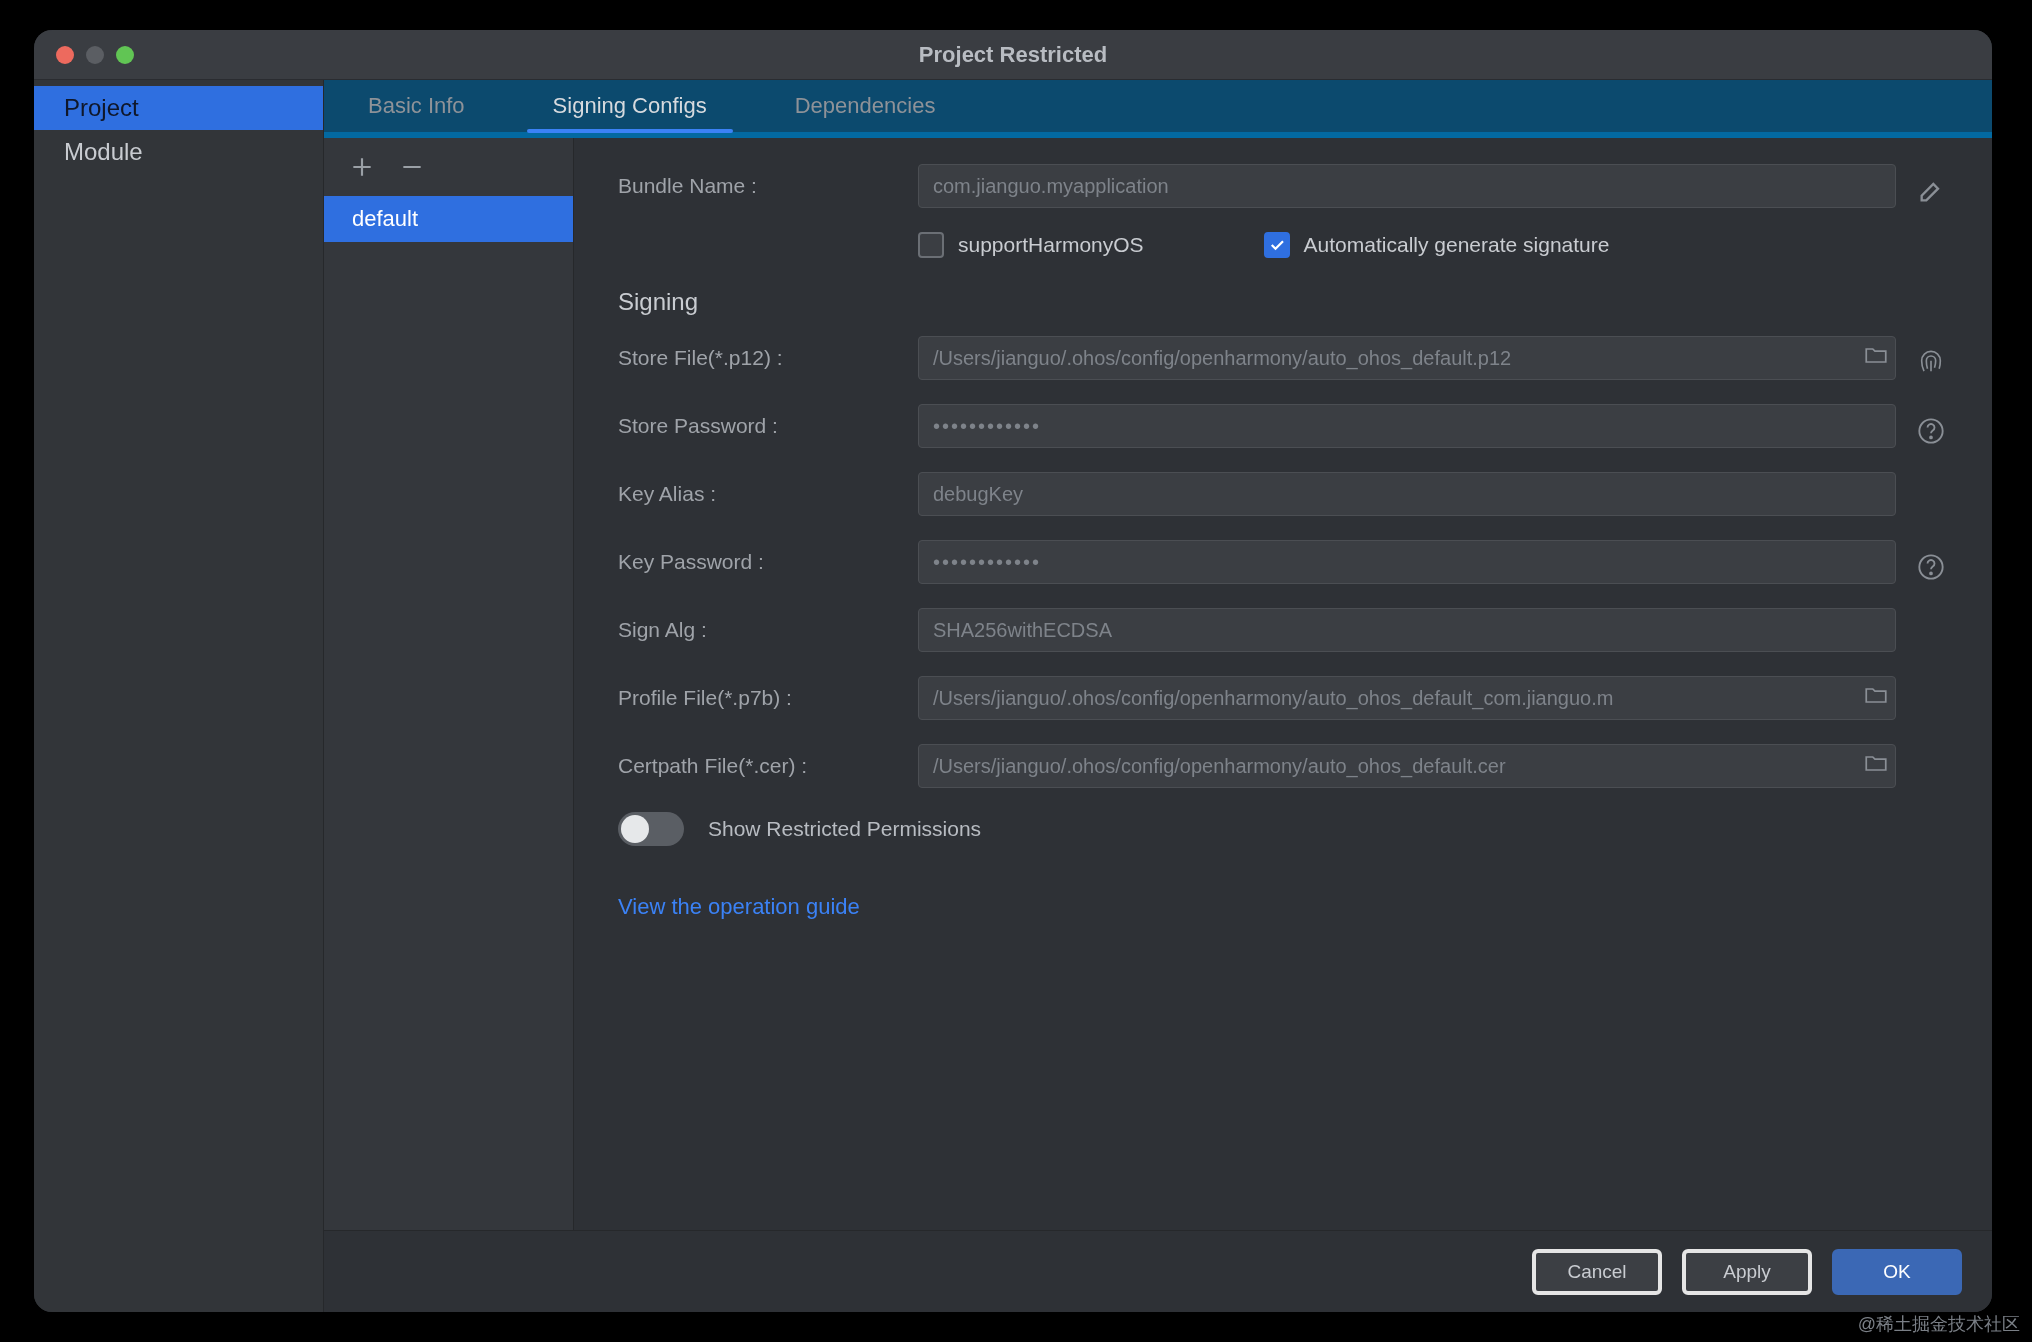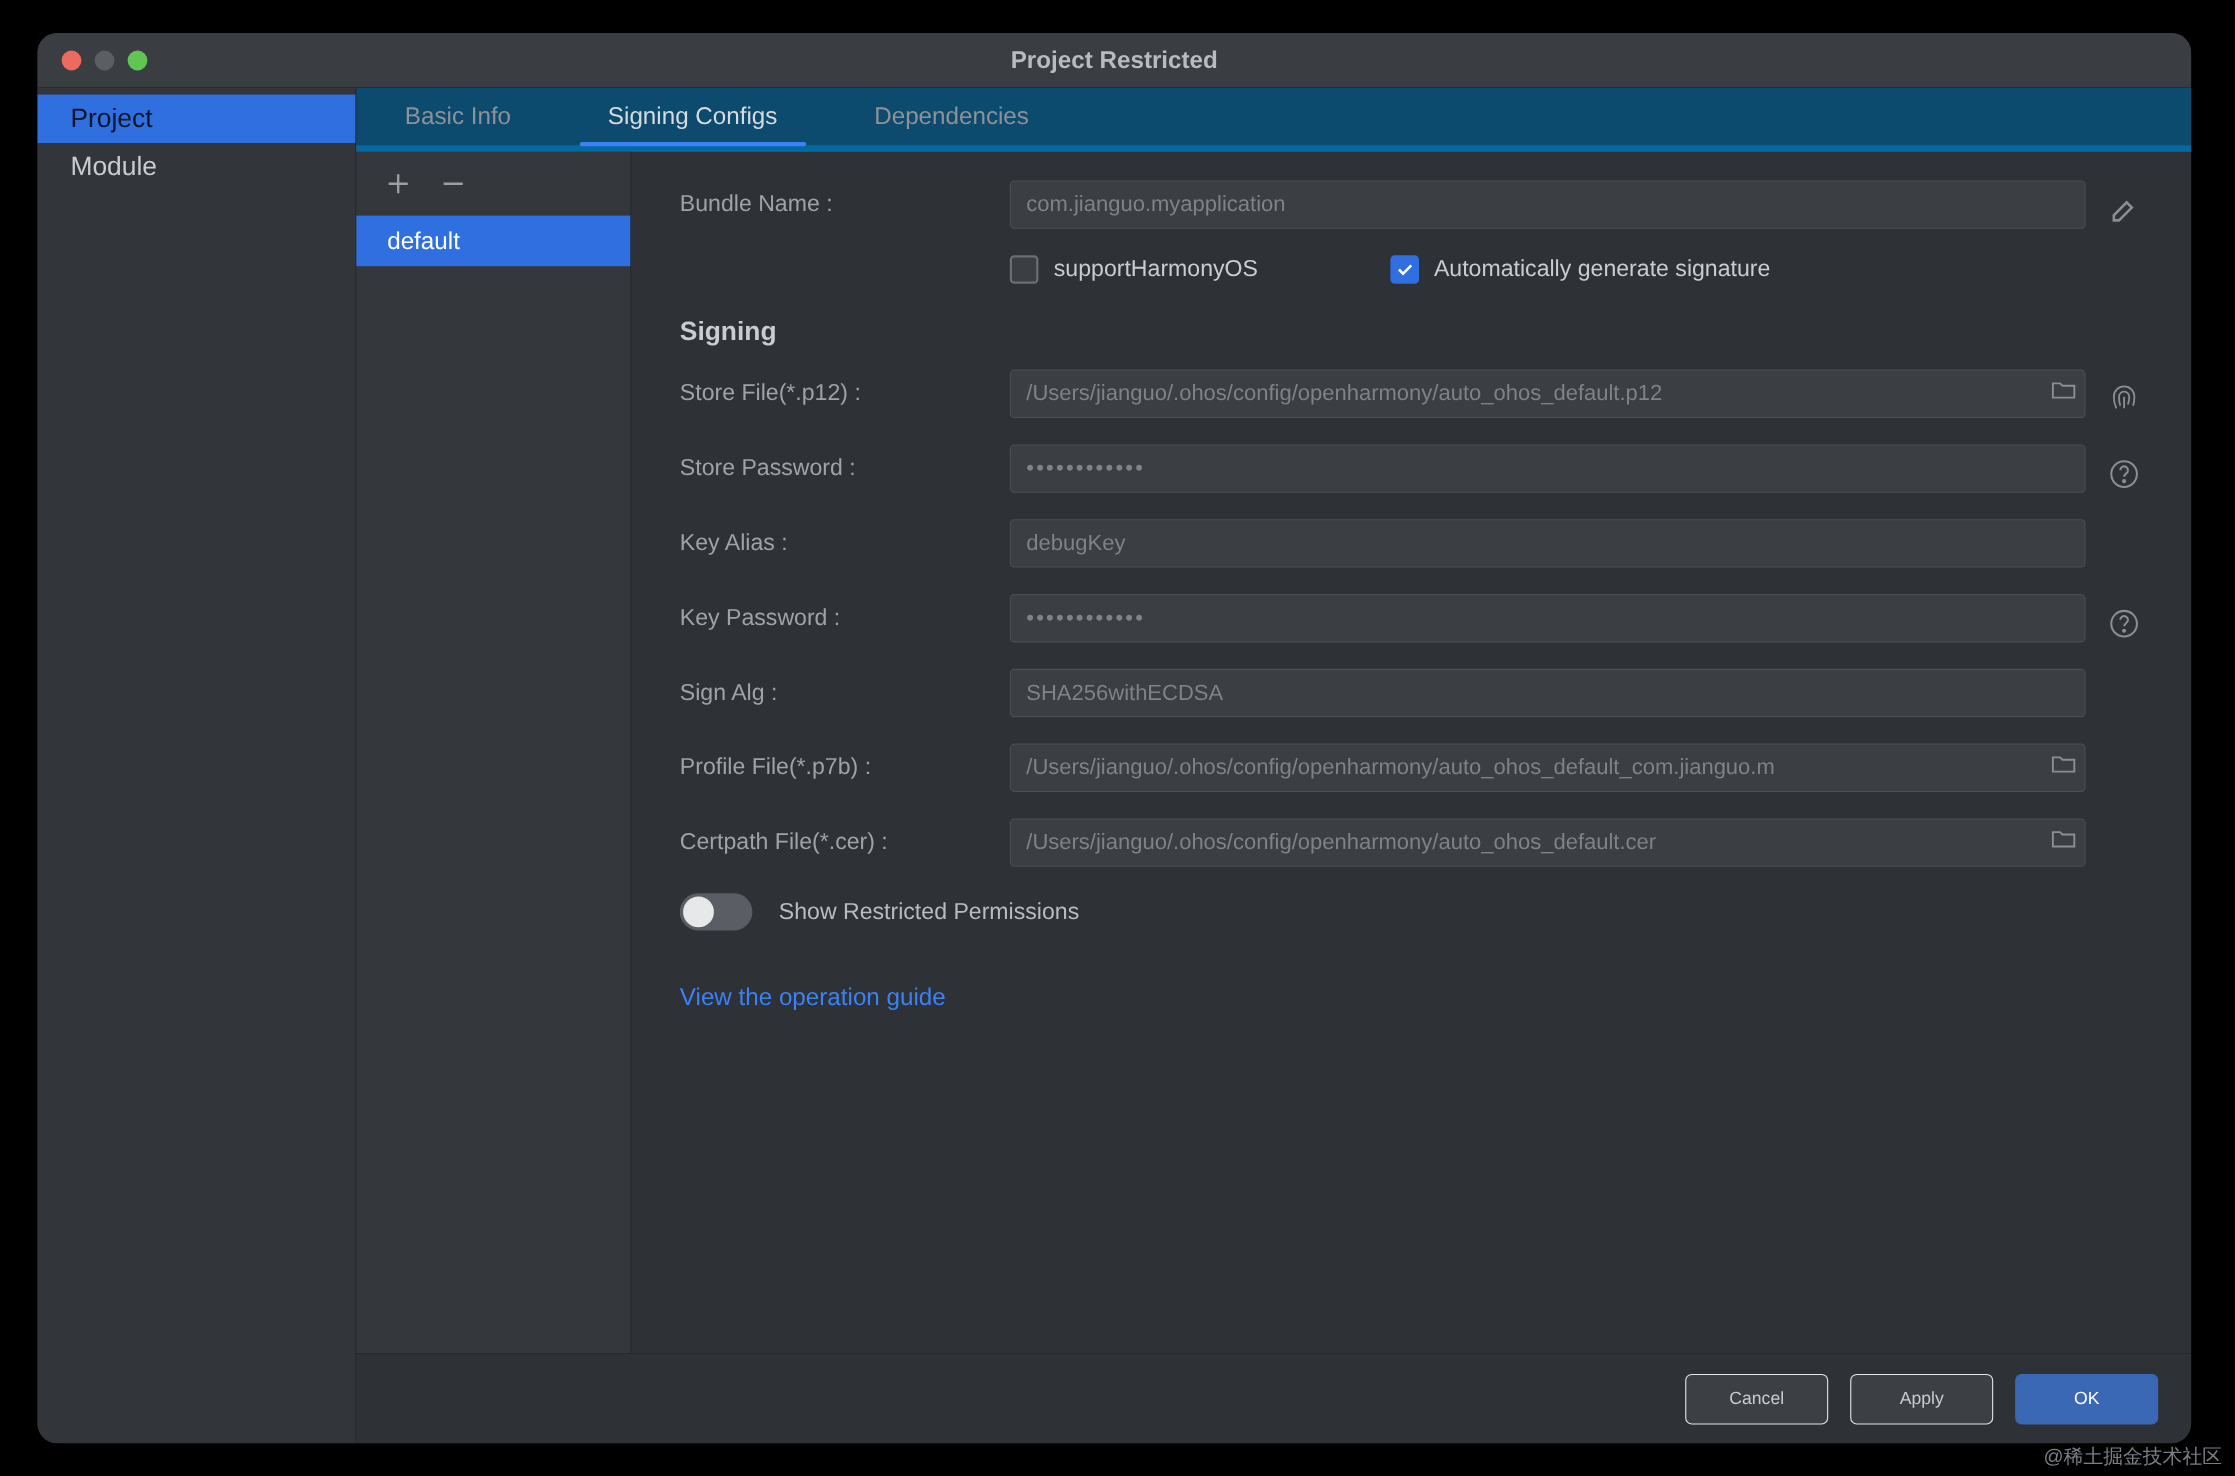--- a/index.html
+++ b/index.html
@@ -42,26 +42,26 @@
     position: relative; overflow: hidden; white-space: nowrap; text-overflow: ellipsis;
   }
   .input.file { padding-right: 50px; }
   .input .browse { position: absolute; right: 6px; top: 50%; transform: translateY(-50%); color: #8a8f96; }
   .iconbtn { width: 34px; height: 34px; display: flex; align-items: center; justify-content: center; color: #8a8f96; cursor: pointer; }
   .iconbtn svg { width: 28px; height: 28px; }
   .checkbox { width: 26px; height: 26px; border: 2px solid #6b6f75; border-radius: 4px; background: #3b3e43; display: inline-flex; align-items: center; justify-content: center; cursor: pointer; }
   .checkbox.checked { background: #2f6fe0; border-color: #2f6fe0; color: #fff; }
   .checkbox svg { width: 18px; height: 18px; }
   .chk-row { display: flex; align-items: center; gap: 14px; font-size: 21px; color: #c9ccd1; }
-  .section-title { font-size: 24px; color: #c9ccd1; margin: 30px 0 20px 0; font-weight: 700; }
+  .section-title { font-size: 24px; color: #c9ccd1; margin: 30px 0 20px 0; font-weight: 400; }
   .toggle { width: 66px; height: 34px; border-radius: 17px; background: #5a5e64; position: relative; cursor: pointer; }
   .toggle .knob { position: absolute; left: 3px; top: 3px; width: 28px; height: 28px; border-radius: 50%; background: #e6e8ea; }
   .link { color: #3b82f6; font-size: 22px; cursor: pointer; margin-top: 24px; display: inline-block; }
   .footer { height: 82px; border-top: 1px solid #26282b; display: flex; align-items: center; justify-content: flex-end; gap: 20px; padding-right: 30px; background: #2e3136; }
-  .btn { min-width: 130px; height: 46px; border-radius: 6px; border: 1px solid #e5e5e5; background: #3c3f44; color: #c9ccd1; font-size: 16px; display: flex; align-items: center; justify-content: center; cursor: pointer; }
+  .btn { min-width: 130px; height: 46px; border-radius: 6px; border: 4px solid #e5e5e5; background: #3c3f44; color: #c9ccd1; font-size: 19px; display: flex; align-items: center; justify-content: center; cursor: pointer; }
   .btn.primary { background: #3b68b5; border-color: #3b68b5; color: #fff; }
   .pw-dots { letter-spacing: 2px; }
   .chk-group{ display:flex; gap:120px; }
 </style>
 </head>
 <body>
 
 <div class="window">
   <div class="titlebar">
     <div class="traffic">

